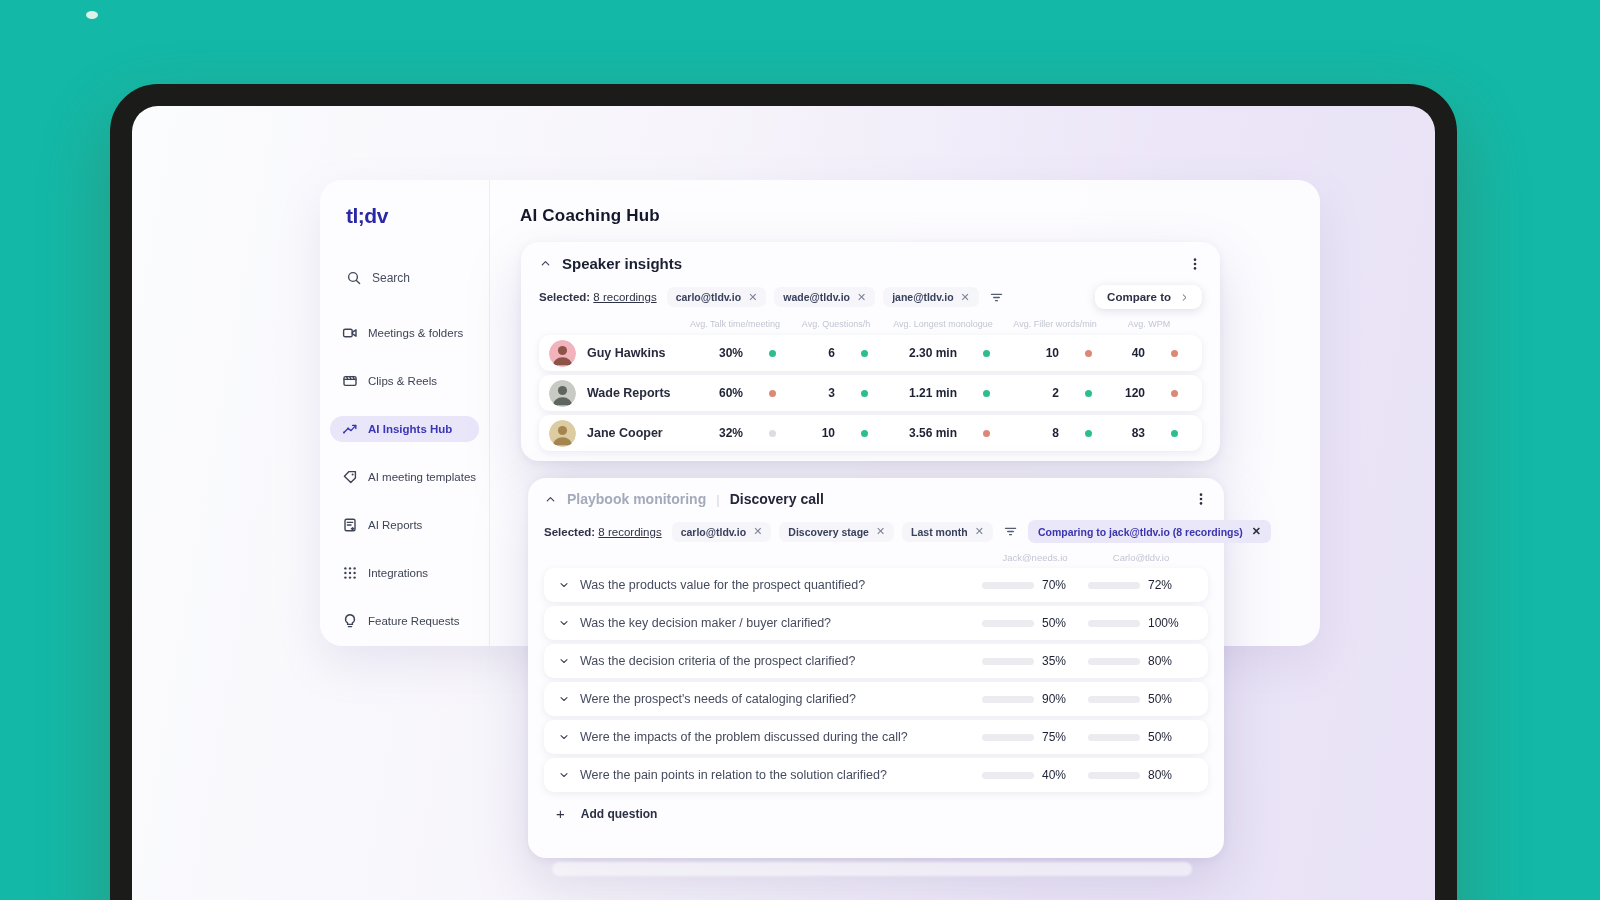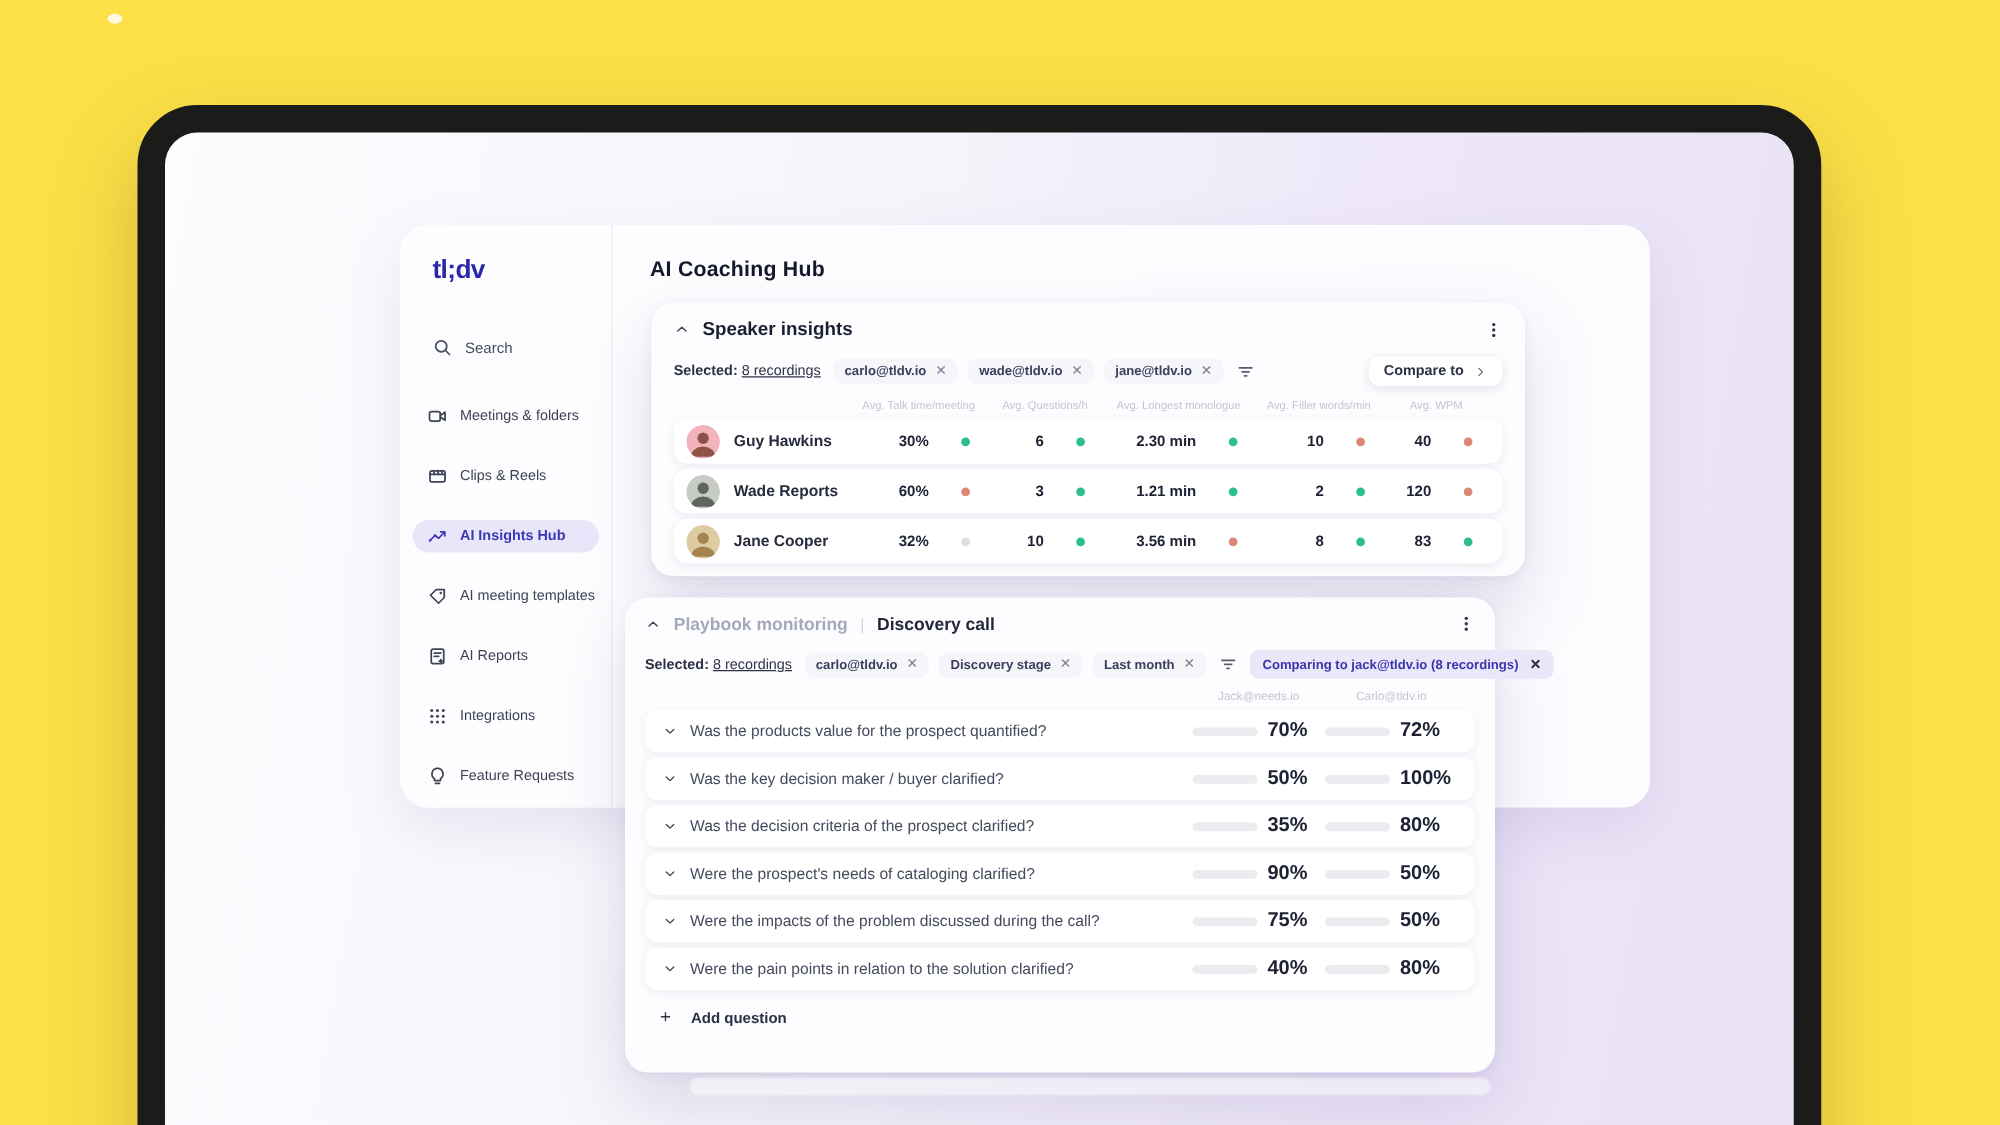--- a/index.html
+++ b/index.html
@@ -1,17 +1,17 @@
 <!DOCTYPE html>
 <html><head>
 <meta charset="utf-8">
 <style>
   * { margin:0; padding:0; box-sizing:border-box; }
   html,body { width:1600px; height:900px; overflow:hidden; font-family:"Liberation Sans", sans-serif; }
-  .stage { position:relative; width:1600px; height:900px; background:#fde047; overflow:hidden; }
+  .stage { position:relative; width:1600px; height:900px; background:#14b8a6; overflow:hidden; }
   .speck { position:absolute; left:86px; top:11px; width:12px; height:8px; border-radius:50%; background:rgba(255,252,244,.85); }
 
   .laptop { position:absolute; left:110px; top:84px; width:1347px; height:900px;
             border:22px solid #1b1b19; border-radius:48px;
             box-shadow:0 30px 70px rgba(94,74,38,.28); background:#1b1b19; }
   .screen { position:absolute; inset:0; border-radius:26px; overflow:hidden;
             background:linear-gradient(100deg,#fbfcfe 0%,#f7f5fb 38%,#ece6f8 72%,#e9e2f6 100%); }
 
   
   .base-card { position:absolute; left:188px; top:74px; width:1000px; height:466px;
@@ -27,21 +27,21 @@
   .side-item .ic, .search-row .ic { width:16px; height:16px; display:inline-flex; flex:none; }
   .ic svg { width:100%; height:100%; }
 
   .main-head { padding:26px 0 0 30px; }
   .page-title { font-size:17px; font-weight:700; color:#14182c; letter-spacing:.2px; }
 
   
   .panel { position:absolute; background:#fdfdff; border-radius:18px;
            box-shadow:0 24px 55px rgba(118,103,165,.22), 0 2px 8px rgba(118,103,165,.10); }
   .panel-speaker { left:389px; top:136px; width:699px; height:219px; padding:13px 18px; }
-  .panel-playbook { left:368px; top:372px; width:696px; height:380px; padding:13px 16px; }
+  .panel-playbook { left:396px; top:372px; width:696px; height:380px; padding:13px 16px; }
   .panel-echo { position:absolute; left:420px; top:756px; width:640px; height:14px;
                 background:rgba(255,255,255,.55); border-radius:10px; filter:blur(1px); }
 
   .panel-head { display:flex; align-items:center; gap:10px; }
   .panel-title { font-size:15px; font-weight:700; color:#1b1f32; }
   .panel-title-muted { font-size:14px; font-weight:600; color:#a4aabb; }
   .panel-title-sep { color:#d3d6df; font-size:13px; }
   .panel-title-dark { font-size:14px; font-weight:700; color:#23273a; }
   .kebab { margin-left:auto; cursor:pointer; display:flex; width:14px; height:16px; align-items:center; justify-content:center; }
   .caret { width:13px; height:13px; display:inline-flex; cursor:pointer; color:#3a3f52; }
@@ -81,21 +81,21 @@
   .pb-cols .q-sp { flex:1; }
   .pb-col { width:106px; font-size:9.5px; color:#c2c5d2; text-align:center; white-space:nowrap; }
   .pb-rows { margin-top:5px; display:flex; flex-direction:column; gap:4px; }
   .pb-row { display:flex; align-items:center; background:#fff; border-radius:10px; height:34px; padding:0 14px;
             box-shadow:0 2px 7px rgba(138,138,172,.15); cursor:pointer; }
   .pb-chev { width:12px; height:12px; color:#3a3f52; display:inline-flex; flex:none; }
   .pb-q { flex:1; margin-left:10px; font-size:12.5px; color:#454b5e; }
   .pb-cell { width:106px; display:flex; align-items:center; gap:8px; flex:none; }
   .bar-track { width:52px; height:7px; border-radius:4px; background:#ebebf0; overflow:hidden; flex:none; }
   .bar-fill { height:100%; border-radius:4px; }
-  .pb-pct { font-size:16px; font-weight:700; color:#1d2134; }
+  .pb-pct { font-size:12px; font-weight:400; color:#1d2134; }
   .add-row { display:flex; align-items:center; gap:16px; margin-top:13px; padding:0 12px; cursor:pointer; }
   .add-plus { font-size:15px; color:#2f3447; font-weight:400; }
   .add-lbl { font-size:12px; font-weight:600; color:#2b3044; }
   .t-green { background:#2cbe8c; } .t-salmon { background:#f4a99a; }
   .d-good { background:#2cbe8c; } .d-bad { background:#dd8876; } .d-neutral { background:#dcdce2; }
 </style>
 </head>
 <body>
 
 <div class="stage">

